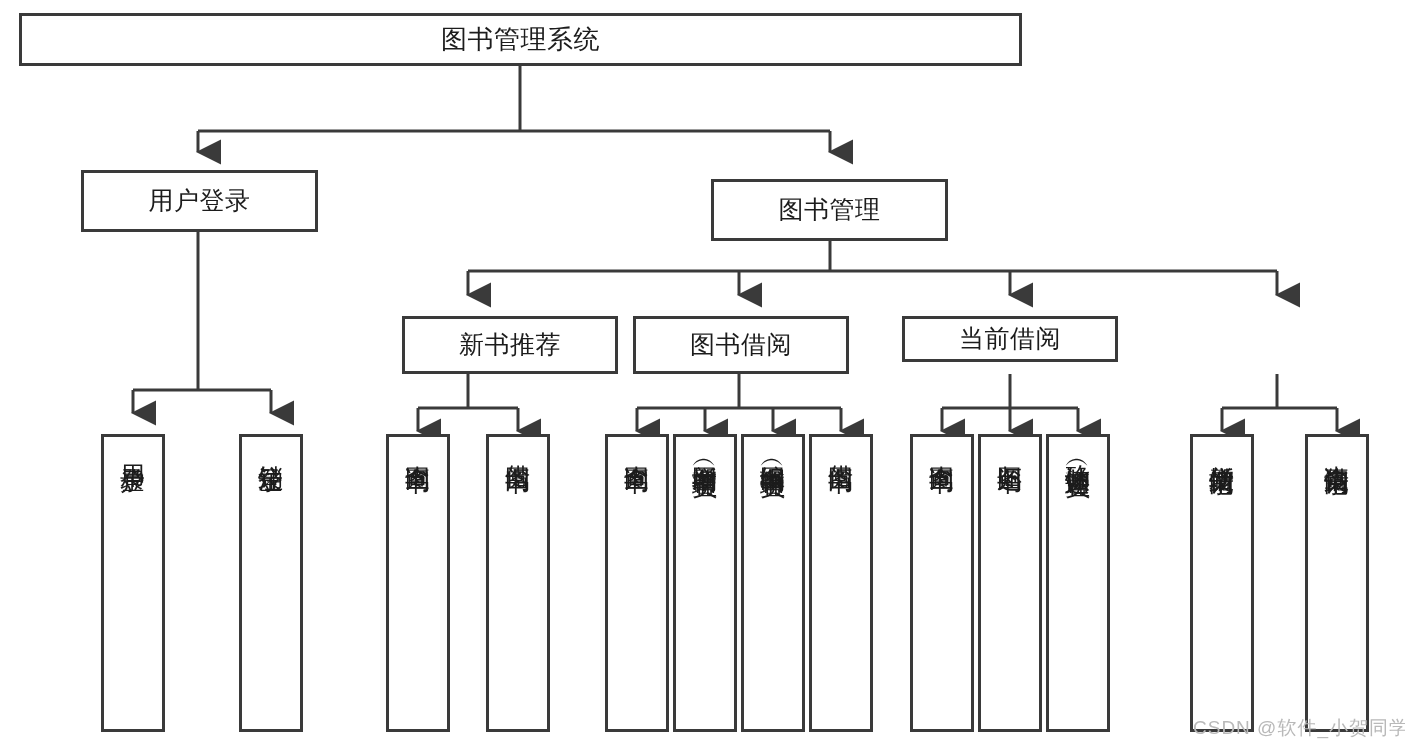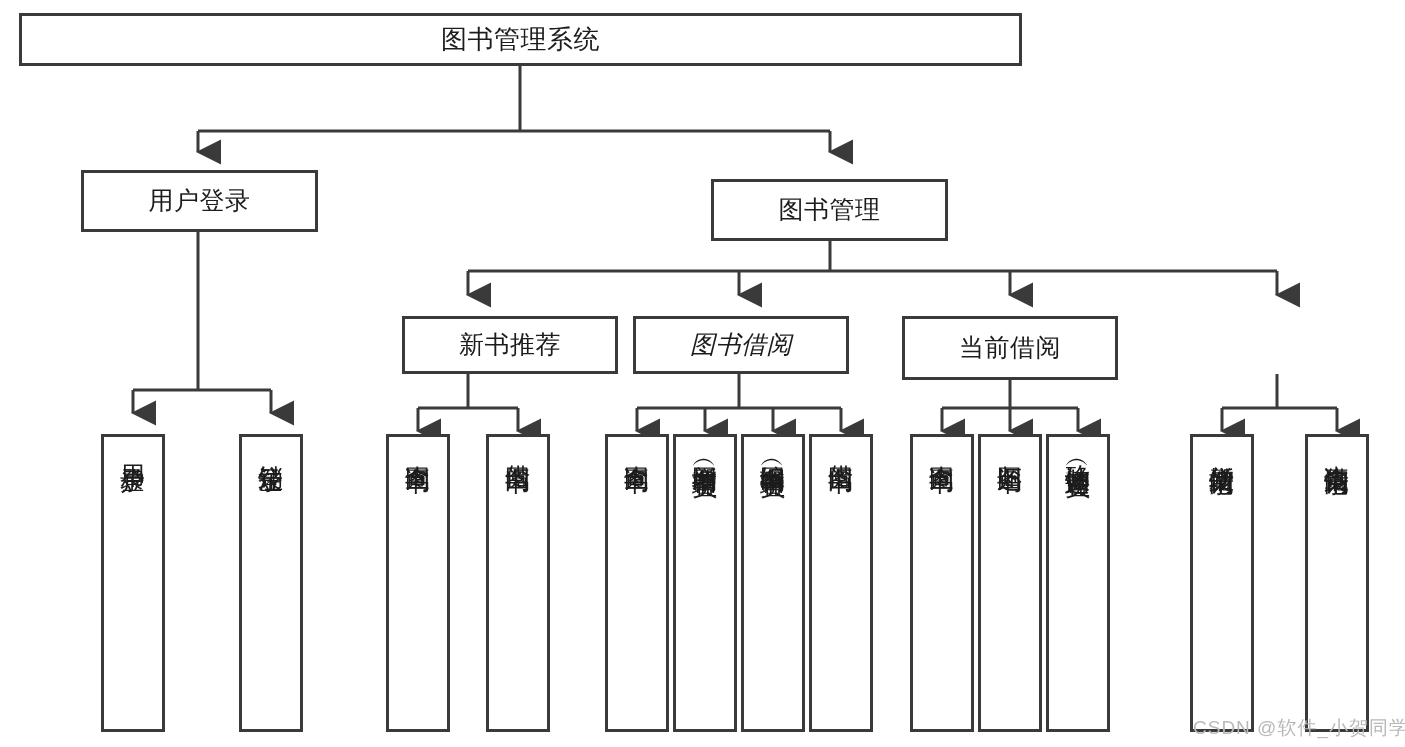--- a/index.html
+++ b/index.html
@@ -135,24 +135,24 @@
   <div class="node horiz" style="left:81px; top:170px; width:237px; height:62px;">
     <span class="label">用户登录</span>
   </div>
   <div class="node horiz" style="left:711px; top:170px; width:237px; height:62px;margin-top:9px;">
     <span class="label">图书管理</span>
   </div>
 
   <div class="node horiz" style="left:362px; top:316px; width:216px; height:58px;margin-left:40px;">
     <span class="label">新书推荐</span>
   </div>
-  <div class="node horiz" style="left:633px; top:316px; width:216px; height:58px;font-style:italic;">
+  <div class="node horiz" style="left:633px; top:316px; width:216px; height:58px;">
     <span class="label">图书借阅</span>
   </div>
-  <div class="node horiz" style="left:902px; top:316px; width:216px; height:64px;">
+  <div class="node horiz" style="left:902px; top:316px; width:216px; height:46px;">
     <span class="label">当前借阅</span>
   </div>
 
   <div class="node vert" style="left:101px; top:434px; width:64px; height:298px;">
     <span class="label">用户登录</span>
   </div>
   <div class="node vert" style="left:239px; top:434px; width:64px; height:298px;">
     <span class="label">注销登录</span>
   </div>
 

